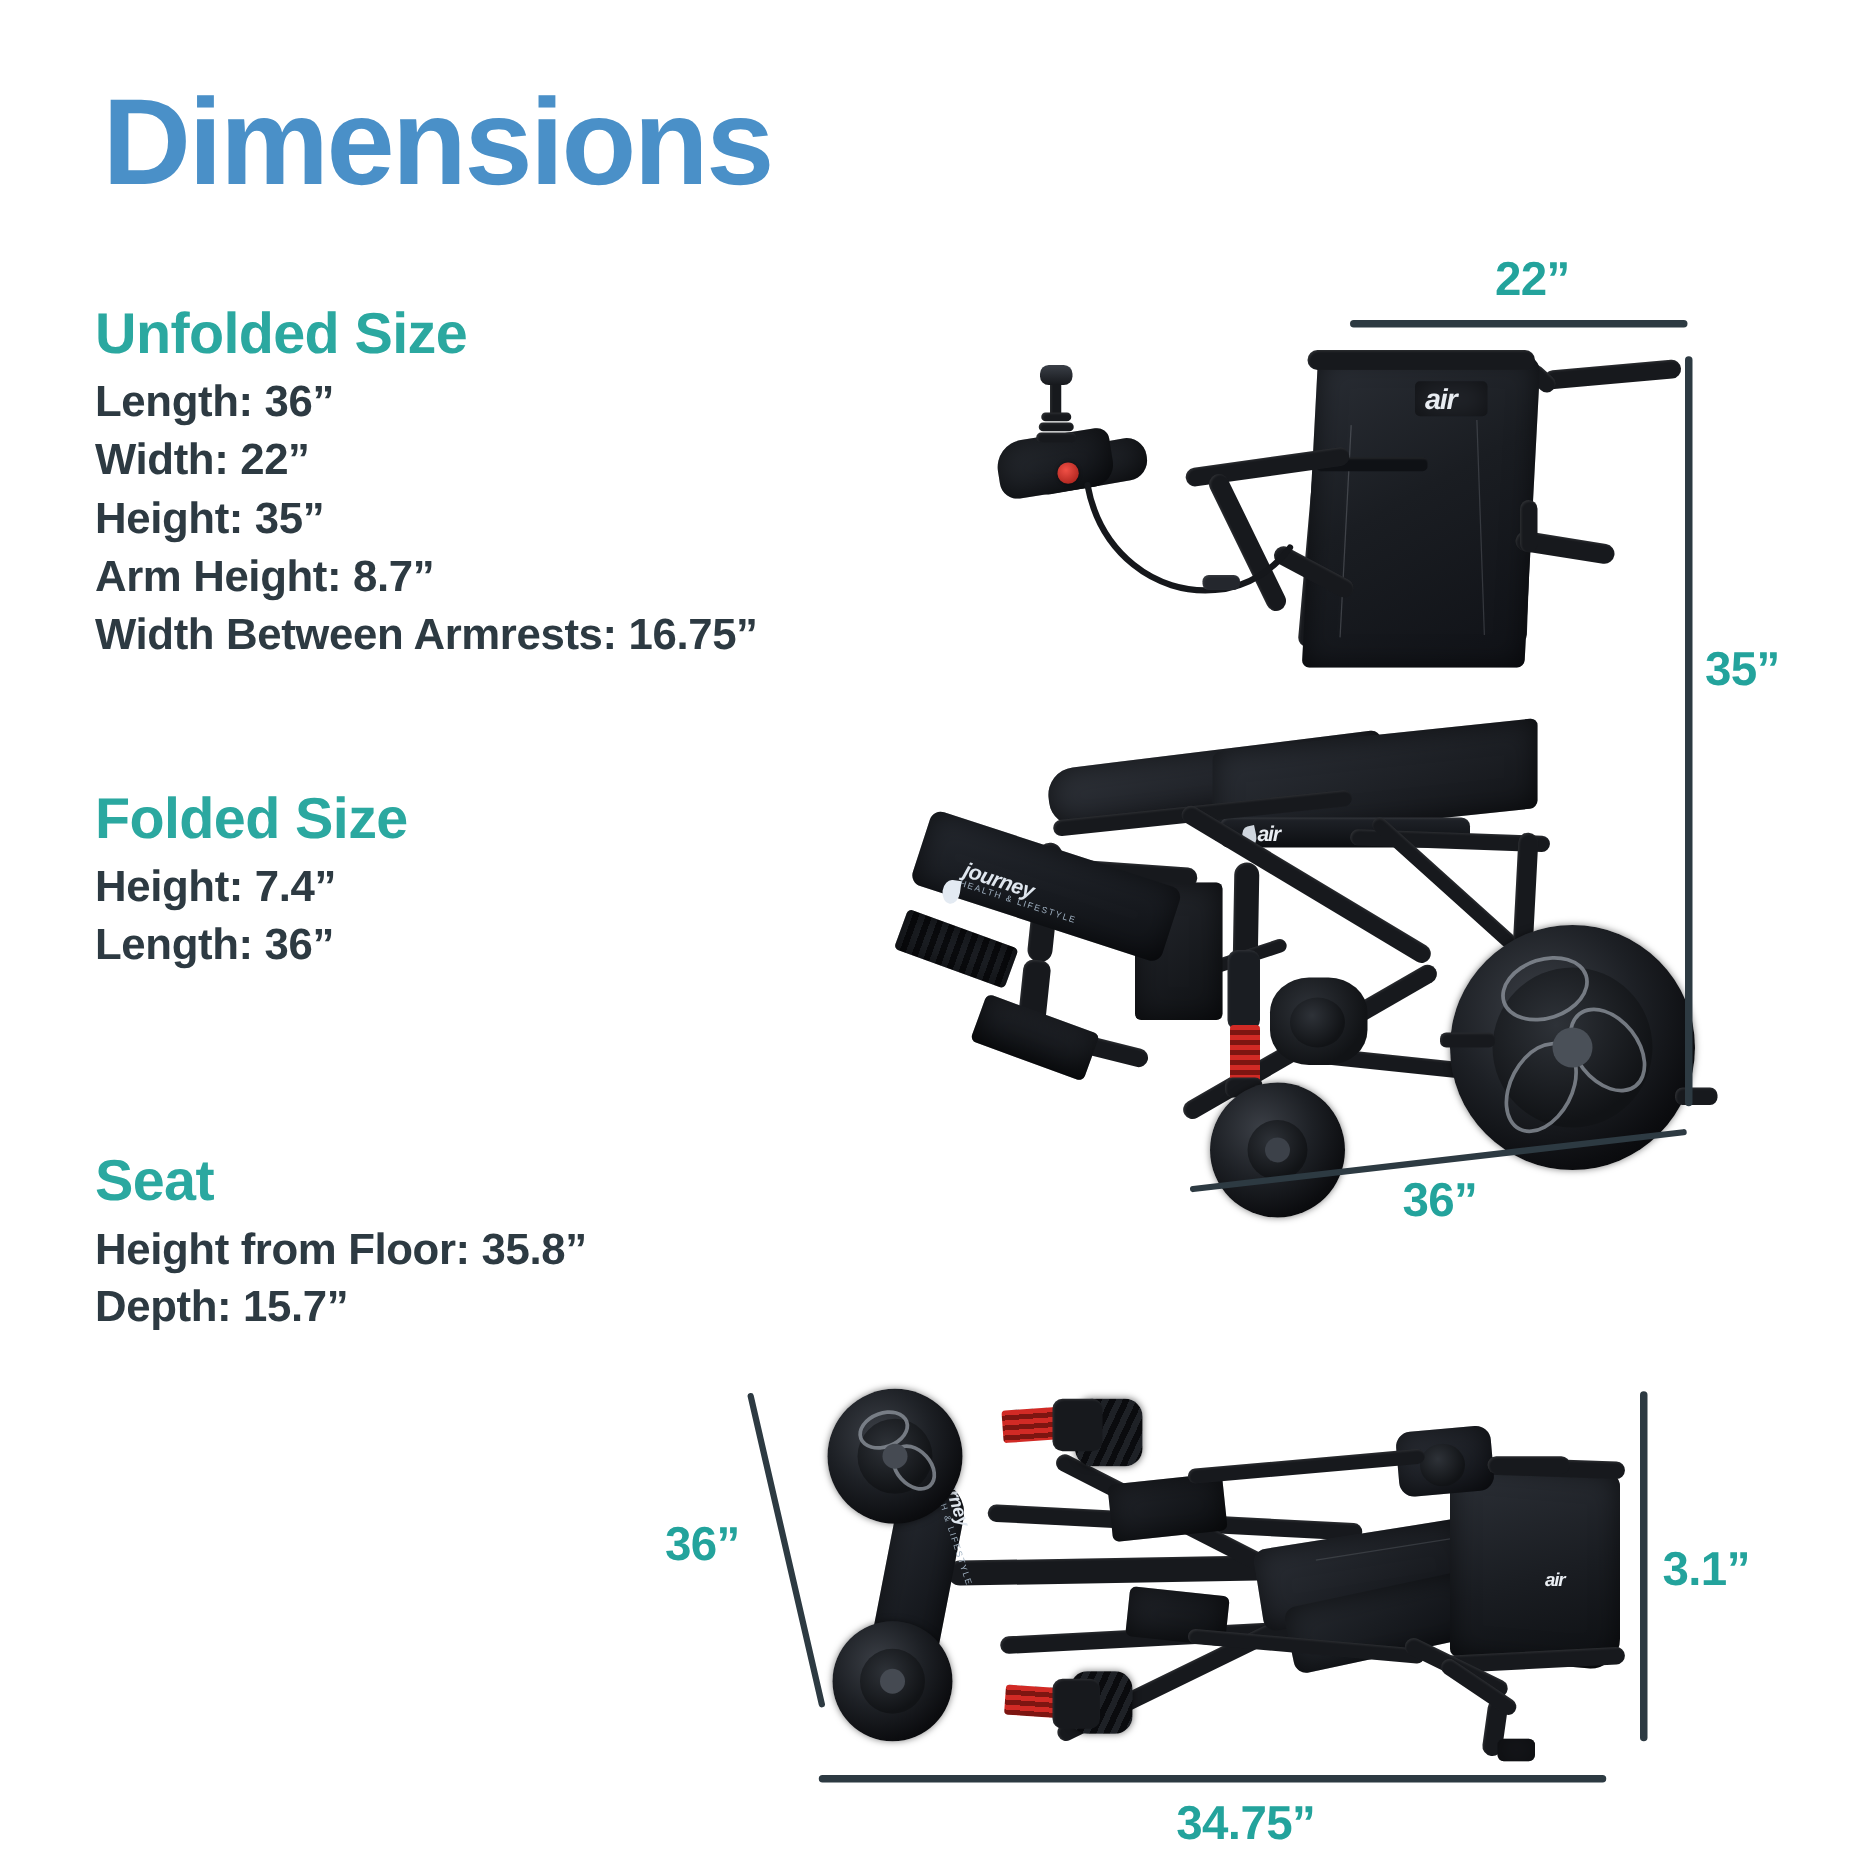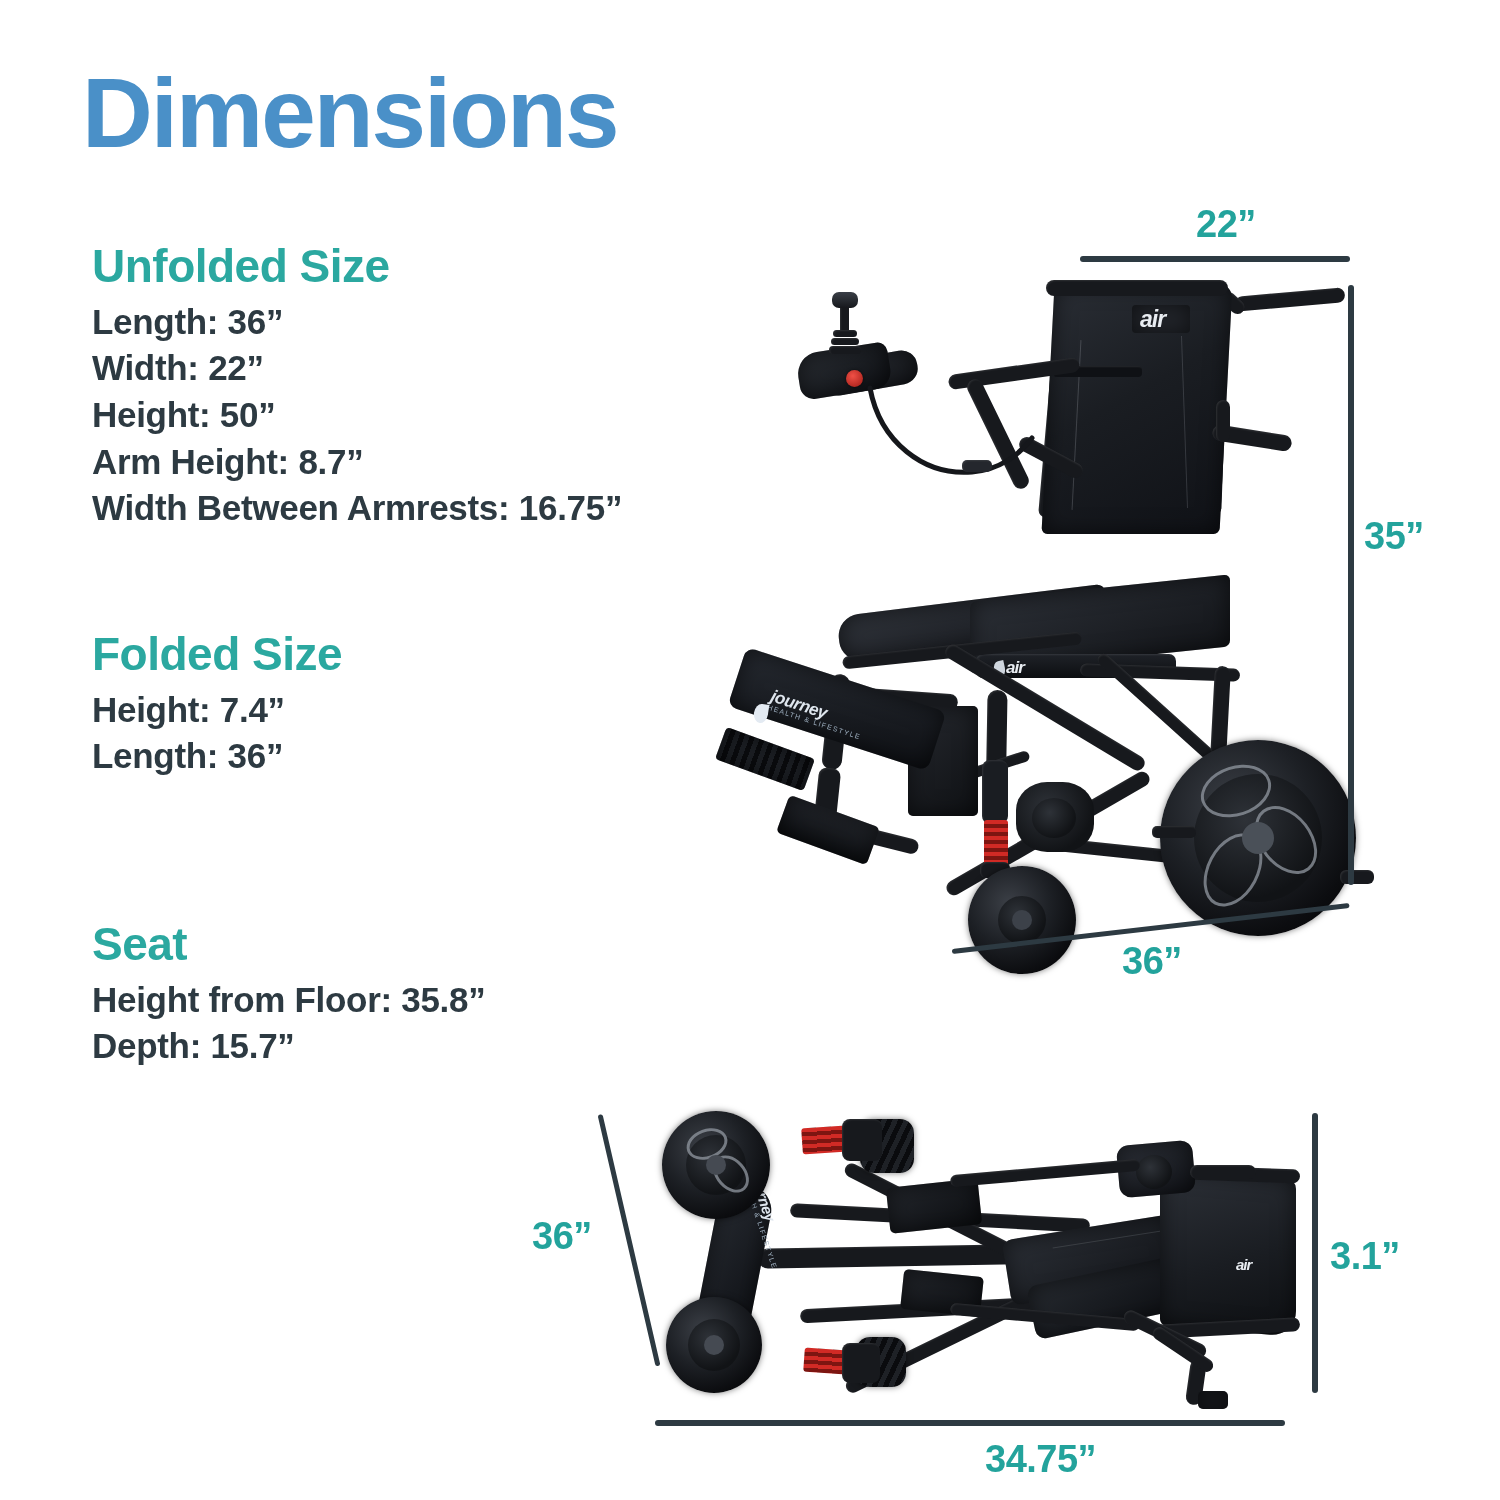--- a/index.html
+++ b/index.html
@@ -12,21 +12,21 @@
   #page { position:relative; width:1500px; height:1500px; background:#fff; }
 
   
   #page-title {
     position:absolute; left:82px; top:62px;
     font-size:98px; font-weight:bold; letter-spacing:-2px;
     color:#4a90c8; line-height:1.05;
   }
 
   
-  .spec-group { position:absolute; left:92px; }
+  .spec-group { position:absolute; left:76px; }
   .spec-heading {
     font-size:46px; font-weight:bold; color:#2ba8a0;
     letter-spacing:-0.5px; line-height:1.15; margin-bottom:6px;
   }
   .spec-line {
     font-size:35px; font-weight:bold; color:#2d3a42;
     letter-spacing:-0.3px; line-height:1.33; white-space:nowrap;
   }
   #group-unfolded { top:240px; }
   #group-folded   { top:628px; }
@@ -52,21 +52,21 @@
   #dim-36-label { left:1122px; top:940px; }
   #dim-36-line  { left:952px; top:949px; width:400px; transform:rotate(-6.6deg); }
 
   
   #dim-36b-label { left:532px; top:1215px; }
   #dim-36b-line  { left:600px; top:1112px; width:258px; transform:rotate(77deg); }
   
   #dim-74-label { left:1330px; top:1235px; }
   #dim-74-line  { left:1312px; top:1113px; height:280px; }
   
-  #dim-3475-label { left:941px; top:1438px;margin-left:44px; }
+  #dim-3475-label { left:941px; top:1438px; }
   #dim-3475-line  { left:655px; top:1420px; width:630px; }
 
   
   .product { position:absolute; }
   .pc { position:absolute; }            
   .tube {                                
     position:absolute; background:#17191d; border-radius:40px;
     box-shadow:inset 1px 1px 2px rgba(255,255,255,.10);
   }
   .fab {                                 
@@ -108,21 +108,21 @@
 <body>
 
 <div id="page">
 
   <div id="page-title">Dimensions</div>
 
   <div class="spec-group" id="group-unfolded">
     <div class="spec-heading">Unfolded Size</div>
     <div class="spec-line">Length: 36”</div>
     <div class="spec-line">Width: 22”</div>
-    <div class="spec-line">Height: 50”</div>
+    <div class="spec-line">Height: 35”</div>
     <div class="spec-line">Arm Height: 8.7”</div>
     <div class="spec-line">Width Between Armrests: 16.75”</div>
   </div>
 
   <div class="spec-group" id="group-folded">
     <div class="spec-heading">Folded Size</div>
     <div class="spec-line">Height: 7.4”</div>
     <div class="spec-line">Length: 36”</div>
   </div>
 

